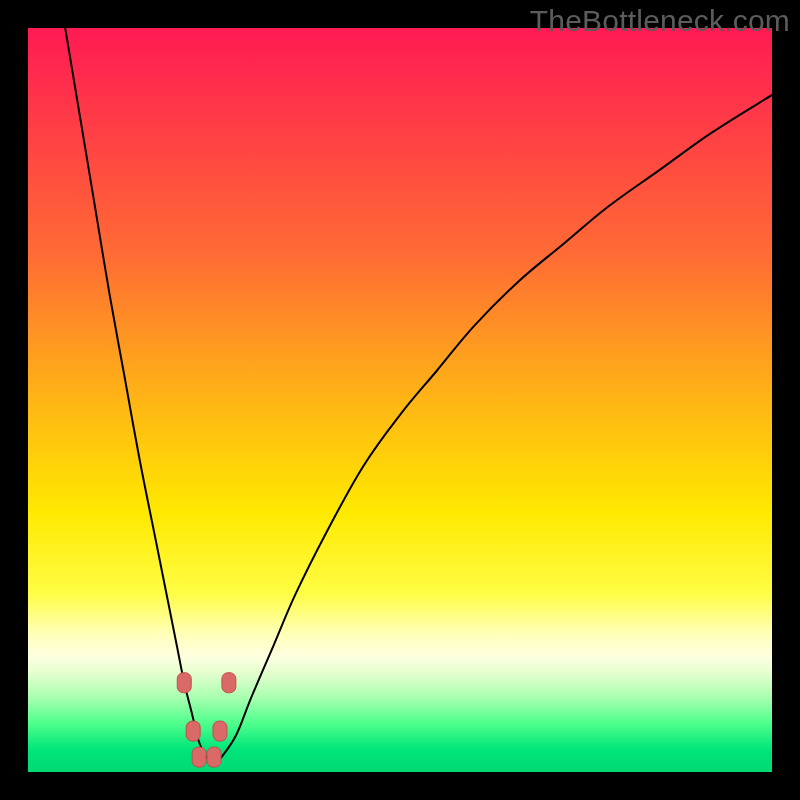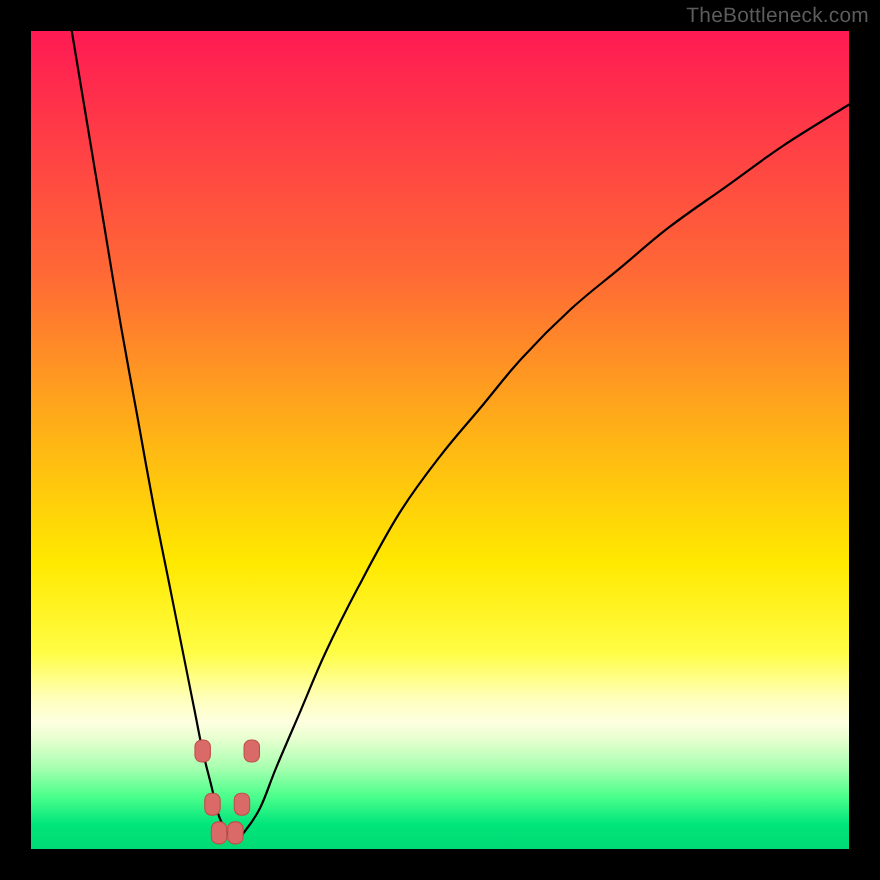--- a/index.html
+++ b/index.html
@@ -28,21 +28,21 @@
     overflow: hidden;
   }
   svg {
     display: block;
   }
   .watermark {
     position: absolute;
     top: 4px;
     right: 10px;
     color: #5c5c5c;
-    font-size: 19px;
+    font-size: 30px;
     letter-spacing: 0.2px;
     font-weight: 400;
     user-select: none;
   }
 </style>
 </head>
 <body>
 
 <div class="frame">
 

